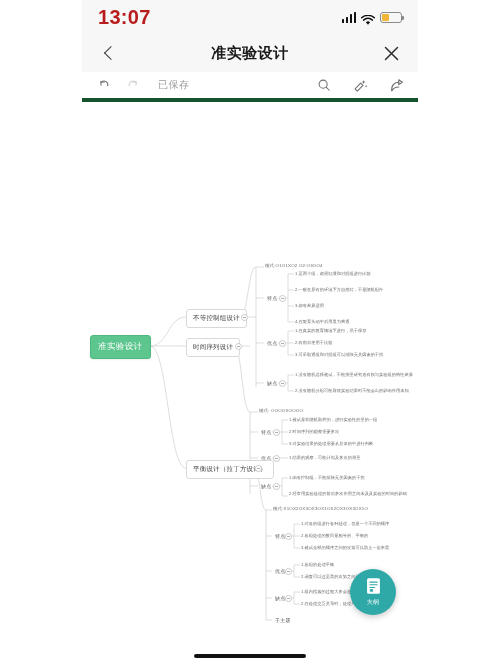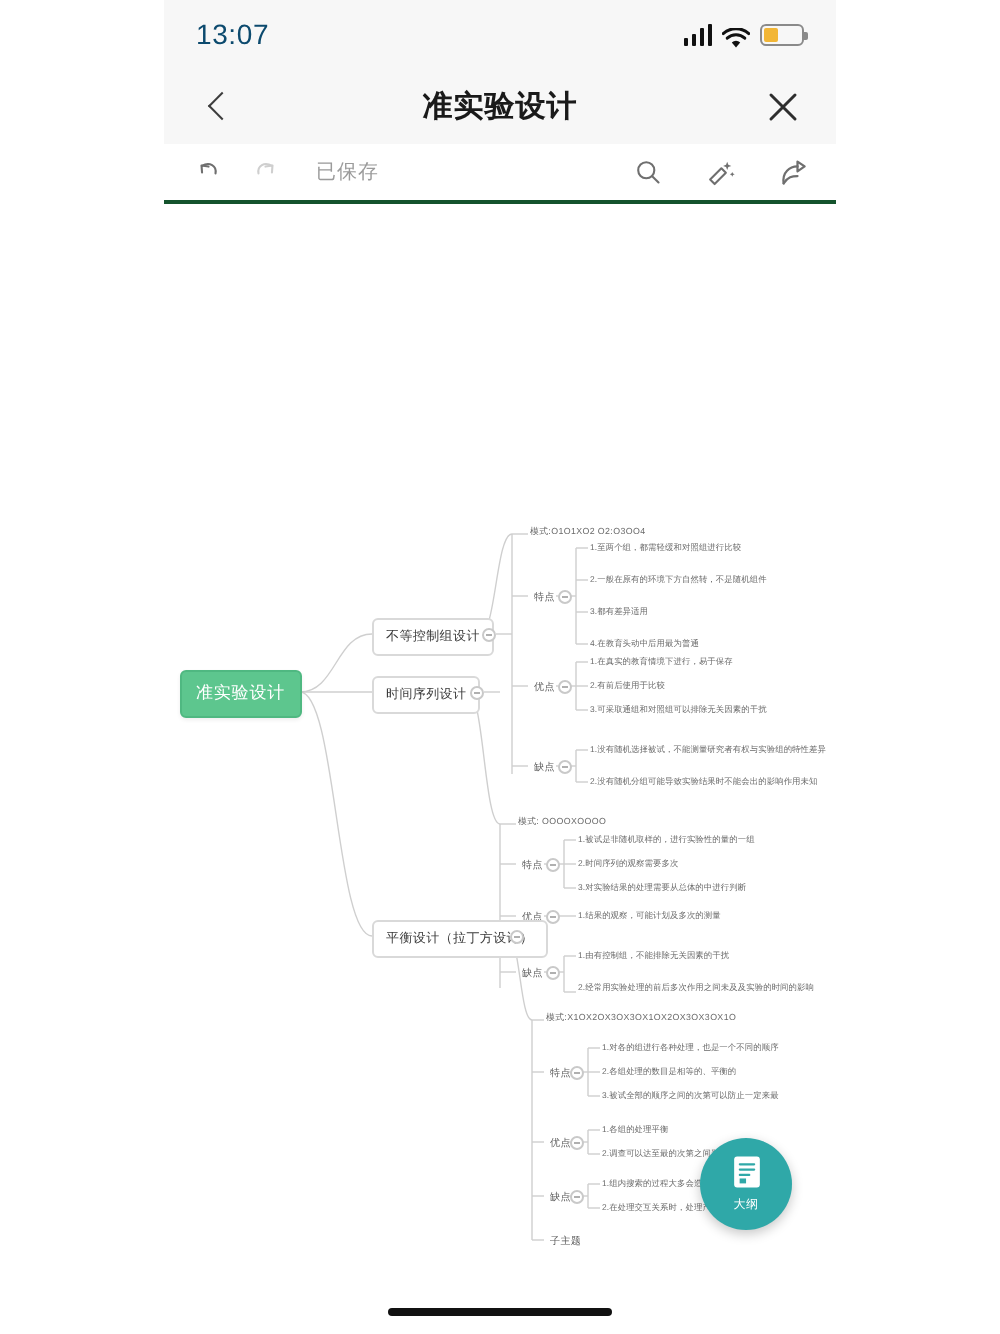--- a/index.html
+++ b/index.html
@@ -23,21 +23,21 @@
     position:absolute;left:82px;top:0;width:336px;height:667px;
     background:#fff;overflow:hidden;
   }
 
   
   .statusbar{
     height:34px;background:#f7f7f7;
     display:flex;align-items:center;justify-content:space-between;
     padding:0 16px;box-sizing:border-box;
   }
-  .status-time{font-size:14px;font-weight:normal;color:#0c4a6e;letter-spacing:.3px;}
+  .status-time{font-size:20px;font-weight:bold;color:#b91c1c;letter-spacing:.3px;}
   .status-right{display:flex;align-items:center;gap:5px;}
   .sig{display:flex;align-items:flex-end;gap:1.5px;height:11px;}
   .sig i{display:block;width:2.5px;background:#111;border-radius:.5px;}
   .sig i:nth-child(1){height:4px;}
   .sig i:nth-child(2){height:6px;}
   .sig i:nth-child(3){height:8.5px;}
   .sig i:nth-child(4){height:11px;}
   .wifi{width:14px;height:11px;position:relative;}
   .batt{
     width:22px;height:11px;border:1.3px solid #8a8a8a;border-radius:3px;
@@ -57,21 +57,21 @@
   }
   .nav-title{font-size:15px;font-weight:bold;color:#1a1a1a;letter-spacing:.5px;}
   .nav-btn{width:26px;height:26px;display:flex;align-items:center;justify-content:center;cursor:pointer;}
   .chev-left{
     width:9px;height:9px;border-left:1.6px solid #3c3c3c;border-bottom:1.6px solid #3c3c3c;
     transform:rotate(45deg);margin-left:3px;
   }
 
   
   .toolbar{
-    height:30px;background:#ffffff;border-bottom:2px solid #14532d;
+    height:30px;background:#ffffff;border-bottom:4px solid #14532d;
     display:flex;align-items:center;padding:0 14px;box-sizing:border-box;
   }
   .tb-left{display:flex;align-items:center;gap:13px;}
   .tb-right{display:flex;align-items:center;gap:20px;margin-left:auto;}
   .saved-label{font-size:10px;color:#9b9b9b;margin-left:4px;letter-spacing:.5px;}
   .tb-icon{width:16px;height:16px;display:flex;align-items:center;justify-content:center;cursor:pointer;}
 
   
   .canvas{
     position:relative;width:336px;height:565px;background:#fff;overflow:hidden;

